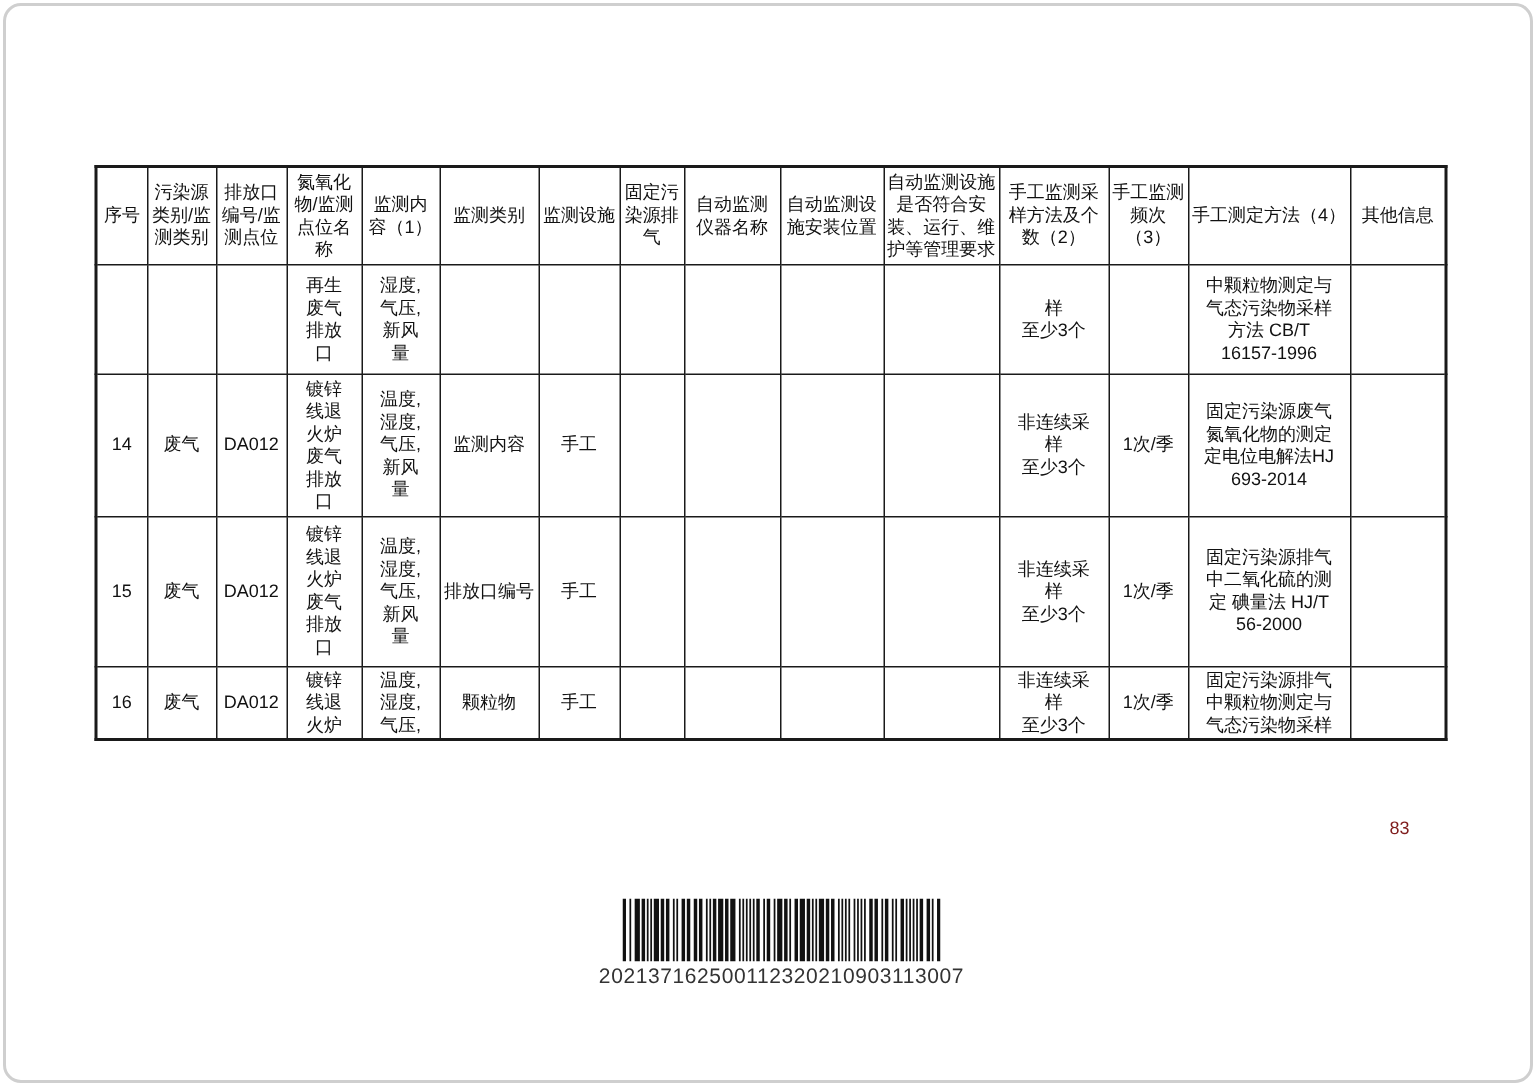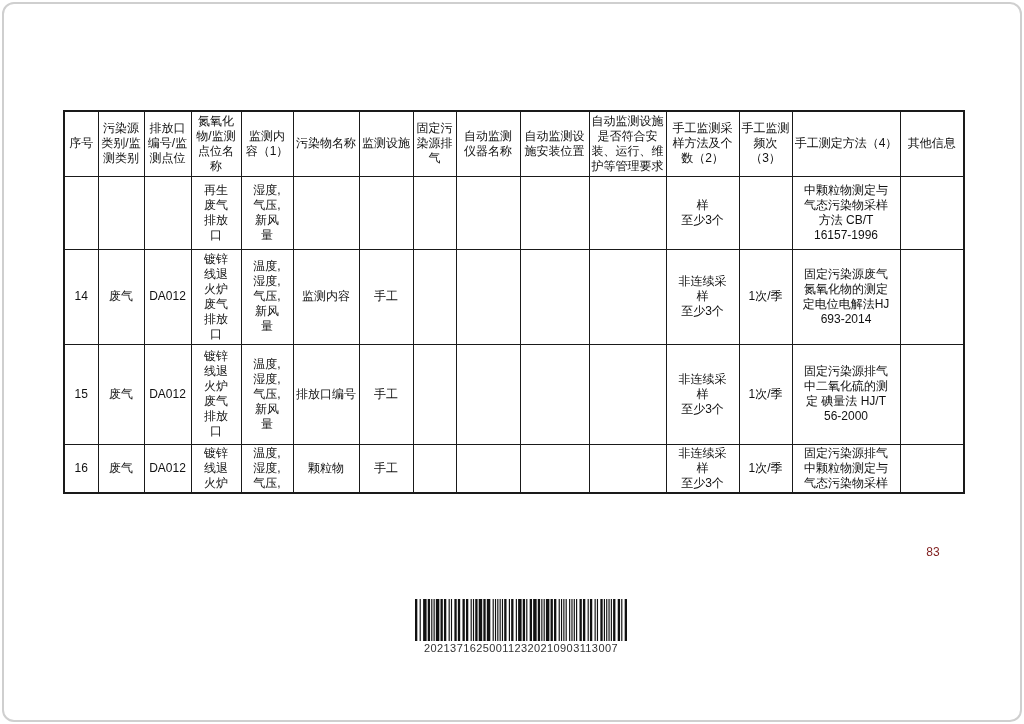--- a/index.html
+++ b/index.html
@@ -26,21 +26,21 @@
   }
   .page-num{
     position:absolute;left:918px;top:545px;width:30px;
     font-size:12px;text-align:center;color:#7f1d1d;
   }
   .barcode-wrap{
     position:absolute;left:396px;top:599px;width:250px;text-align:center;
   }
   .barcode-svg{display:block;margin:0 auto;}
   .barcode-num{
-    font-size:11px;letter-spacing:.4px;margin-top:1px;color:#333;
+    font-size:14px;letter-spacing:.4px;margin-top:1px;color:#333;
     font-family:"Liberation Sans","DejaVu Sans",sans-serif;
   }
 </style>
 </head>
 <body>
 
 <div class="page-frame"></div>
 
 <table class="doc-table">
   <colgroup>
@@ -60,21 +60,21 @@
       <col style="width: 108px;">
       <col style="width: 64px;">
     </colgroup>
   <thead>
       <tr style="height: 65px;">
         <th>序号</th>
         <th>污染源类别/监测类别</th>
         <th>排放口编号/监测点位</th>
         <th>氮氧化物/监测点位名称</th>
         <th>监测内容（1）</th>
-        <th>污染物名称</th>
+        <th>监测类别</th>
         <th>监测设施</th>
         <th>固定污染源排气</th>
         <th>自动监测仪器名称</th>
         <th>自动监测设施安装位置</th>
         <th>自动监测设施是否符合安装、运行、维护等管理要求</th>
         <th>手工监测采样方法及个数（2）</th>
         <th>手工监测频次（3）</th>
         <th>手工测定方法（4）</th>
         <th>其他信息</th>
       </tr>

